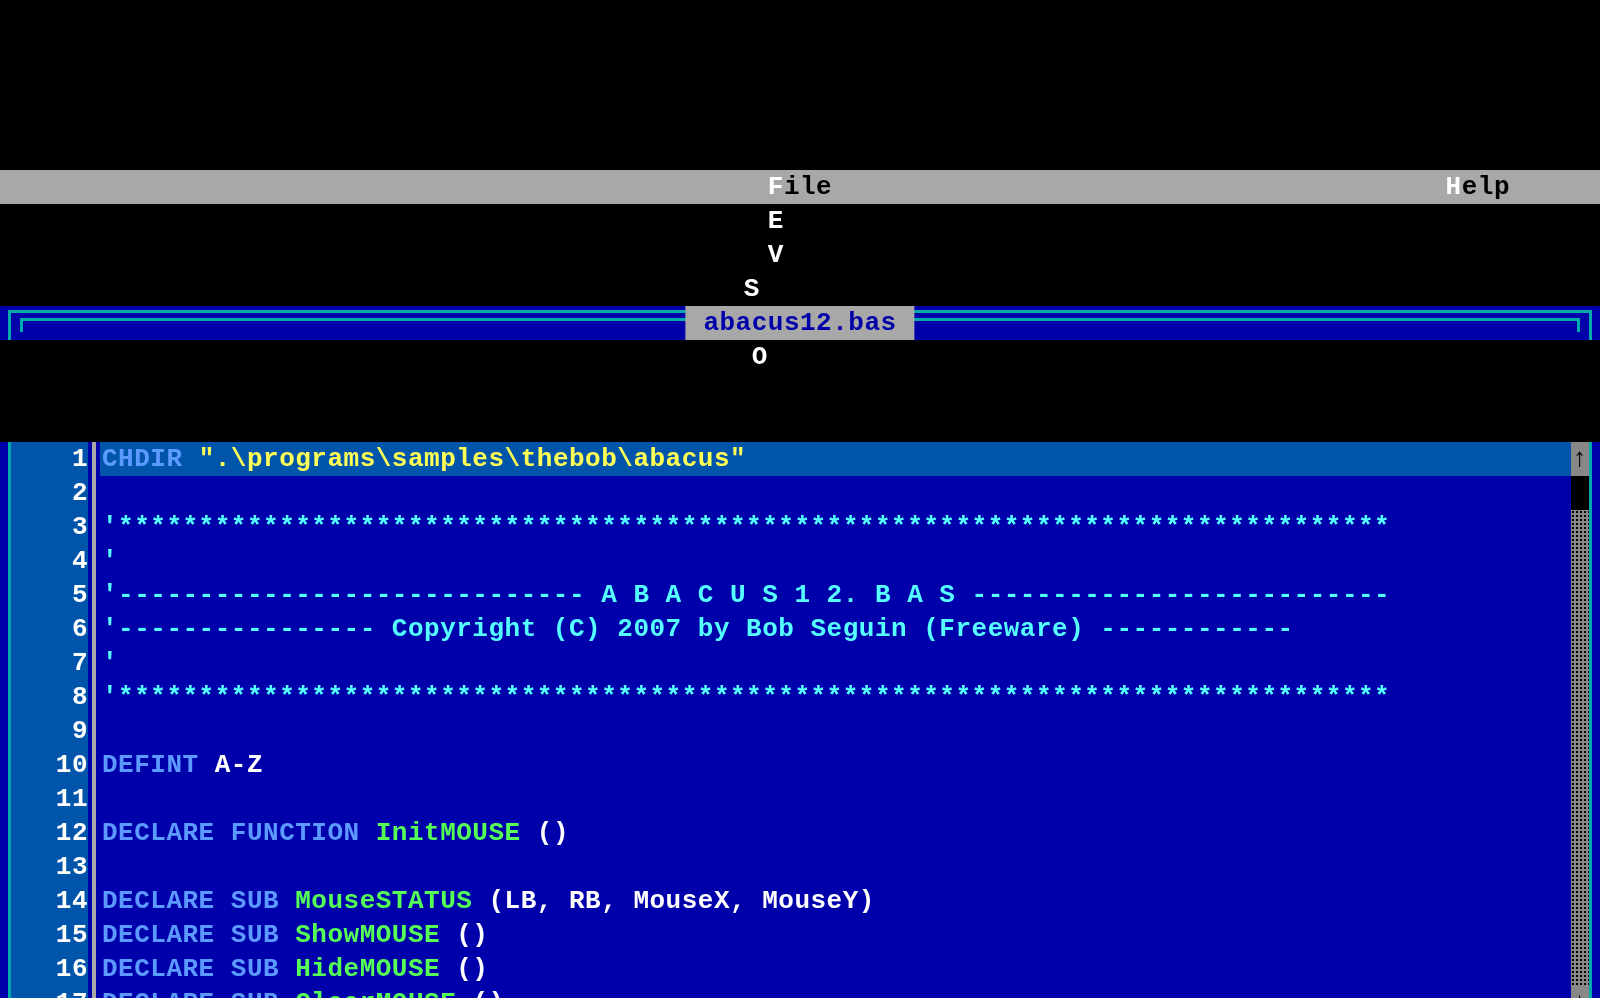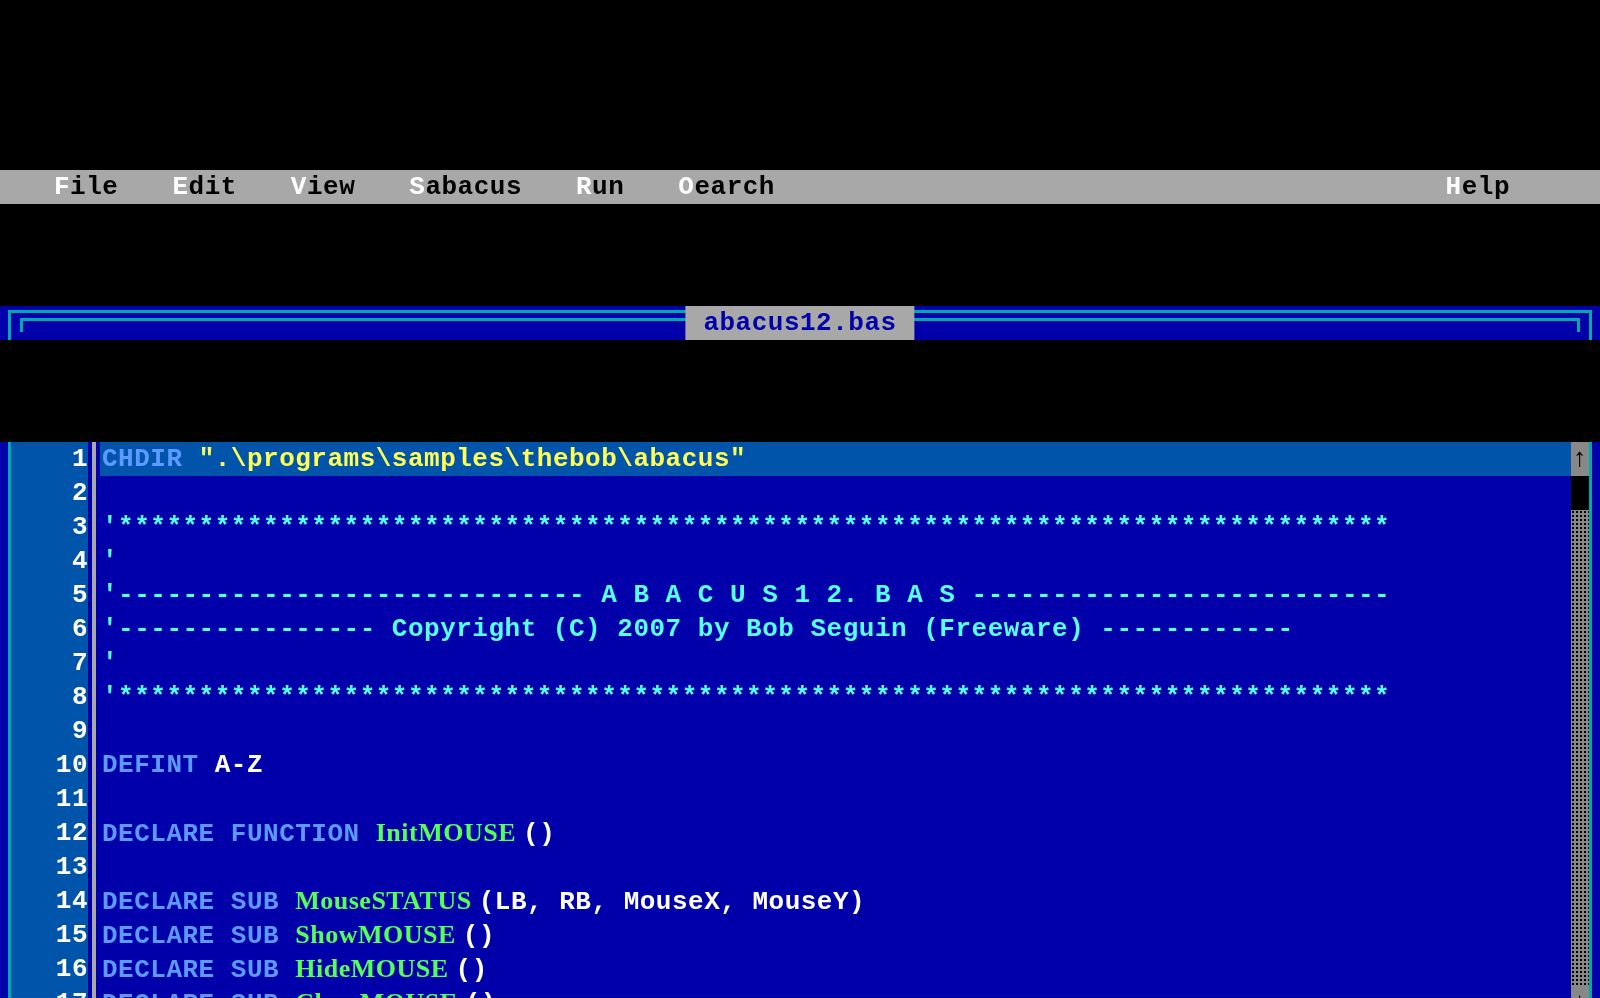--- a/index.html
+++ b/index.html
@@ -45,20 +45,21 @@
 
   
   .menubar{
     background:var(--menu-bg);
     color:var(--menu-fg);
     height:var(--ch);
     display:flex;
     align-items:center;
     padding-left:calc(var(--cw)*3);
     position:relative;
+    flex-direction:column;
   }
   .menubar .item{
     margin-right:calc(var(--cw)*3);
     cursor:pointer;
   }
   .menubar .hot{color:var(--menu-hot);}
   .menubar .help{
     position:absolute;
     right:calc(var(--cw)*2);
   }
@@ -126,21 +127,21 @@
     margin-right:4px;
   }
   .code{
     flex:1;
     overflow:hidden;
   }
   .row{height:var(--ch);padding-left:2px;}
   .row.cur{background:var(--cur-bg);}
   .kw{color:var(--kw);}
   .str{color:var(--str);}
-  .fn{color:var(--fn);font-family:Liberation Serif, serif;}
+  .fn{color:var(--fn);}
   .cmt{color:var(--cmt);}
 
   .vscroll{
     width:var(--cw);
     background:var(--scrollbg);
     background-image:radial-gradient(#000 1px,transparent 1px);
     background-size:4px 4px;
     display:flex;
     flex-direction:column;
     align-items:center;

